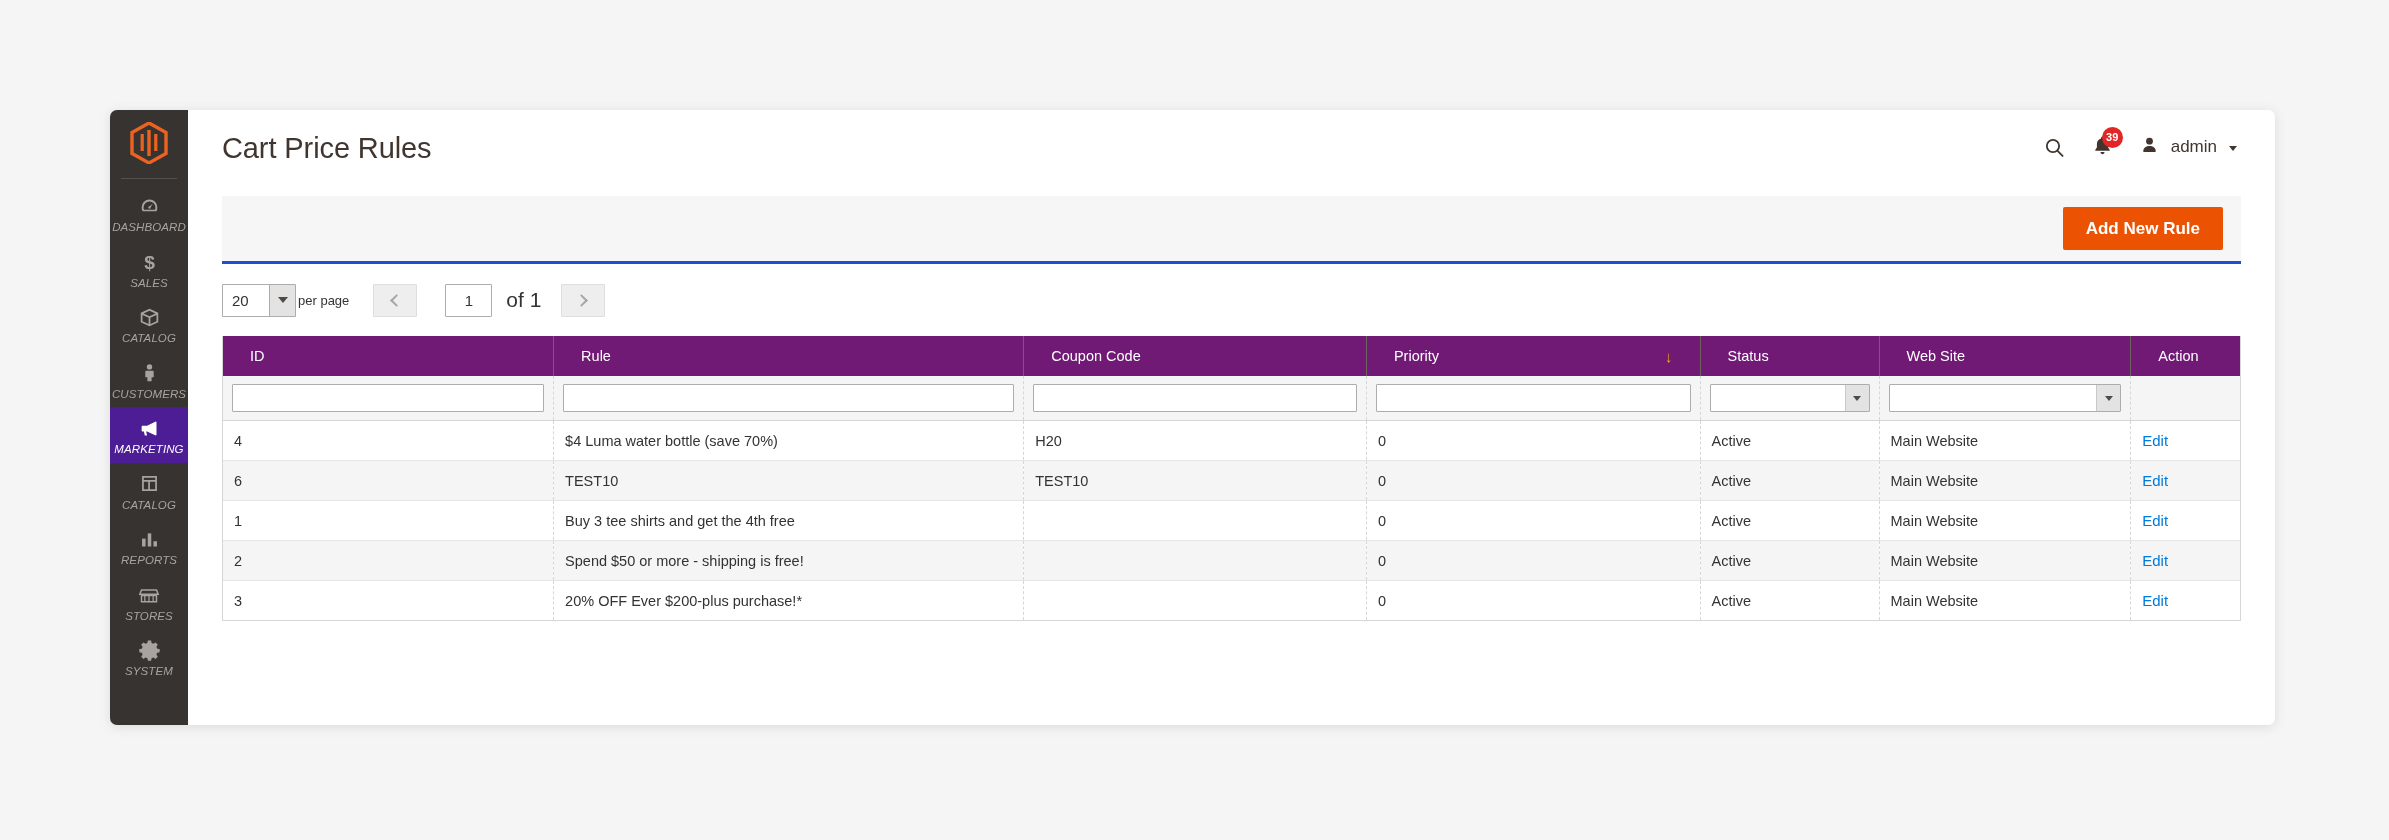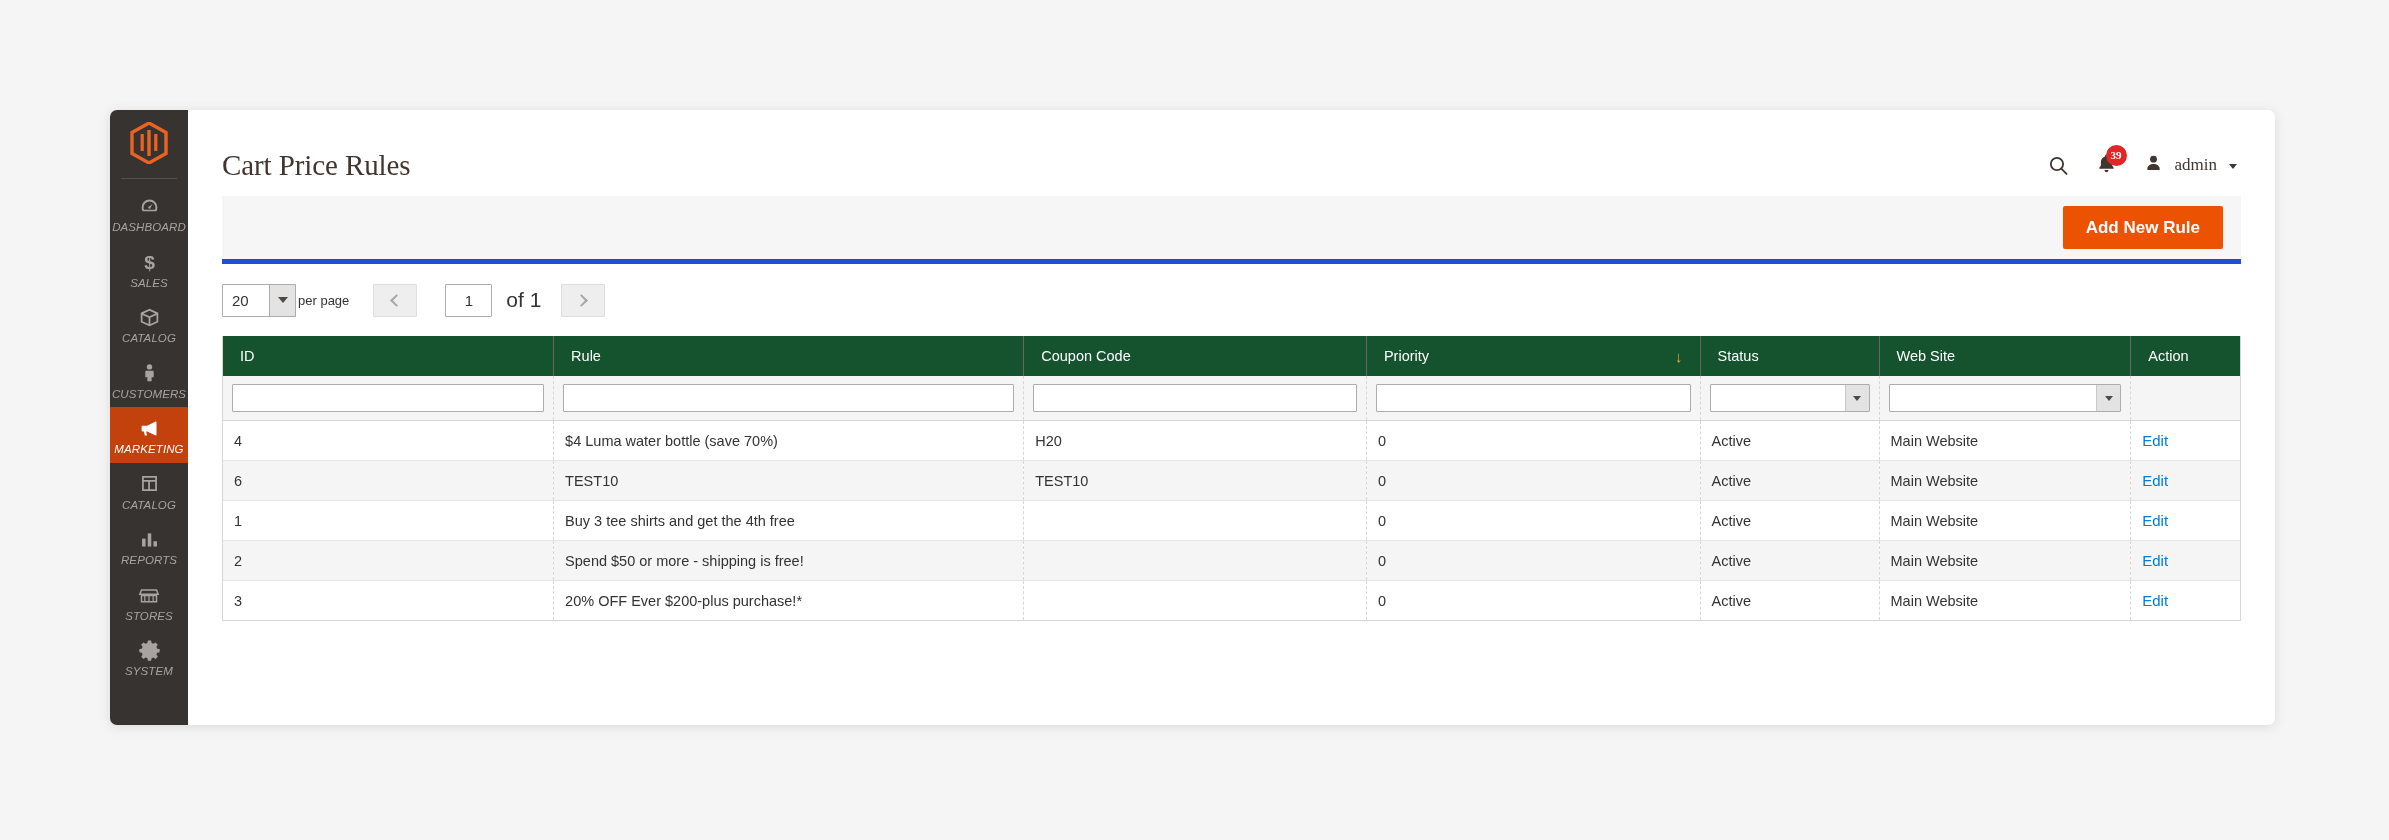--- a/index.html
+++ b/index.html
@@ -61,45 +61,44 @@
   }
   .nav-ico svg { display:block; fill: #a8a3a0; }
   .nav-label {
     font-size: 11.5px;
     letter-spacing: 0.1px;
     color: #a8a3a0;
     white-space: nowrap;
     line-height: 1;
     font-style: italic;
   }
-  .nav-item.active { background: #c2410c; align-items: center; }
+  .nav-item.active { background: #4c1d95; align-items: center; }
   .nav-item.active .nav-label { color: #ffffff; }
   .nav-item.active .nav-ico svg { fill: #ffffff; }
   .nav-item.is-clipped { padding-bottom: 0; }
 
   
   .content {
     flex: 1;
     background: #ffffff;
     border-top-right-radius: 7px;
     border-bottom-right-radius: 7px;
     position: relative;
     overflow: hidden;
     display: flex;
     flex-direction: column;
   }
 
   
   .page-header {
     display: flex;
-    align-items: center;
+    align-items: flex-start;
     justify-content: space-between;
     padding: 24px 38px 0 34px;
     height: 86px;
-    font-family: Liberation Serif, serif;
   }
   .page-title {
     font-size: 29px;
     font-weight: 400;
     color: #41362f;
     letter-spacing: -0.1px;
     line-height: 1;
   }
   .header-right {
     display: flex;
@@ -138,21 +137,21 @@
     border-left: 4.5px solid transparent;
     border-right: 4.5px solid transparent;
     border-top: 5px solid #41362f;
     margin-left: 1px; margin-top: 2px;
   }
 
   
   .page-actions {
     margin: 0 34px;
     background: #f6f6f6;
-    border-bottom: 5px solid #1d4ed8;
+    border-bottom: 3px solid #1d4ed8;
     height: 68px;
     display: flex;
     align-items: center;
     justify-content: flex-end;
     padding-right: 18px;
   }
   .btn-primary {
     background: #eb5202;
     color: #ffffff;
     border: none;
@@ -277,26 +276,26 @@
     border: 1px solid #d6d6d6;
     border-top: none;
     background: #fff;
   }
   table.grid {
     width: 100%;
     border-collapse: collapse;
     table-layout: fixed;
   }
   table.grid thead th {
-    background: #14532d;
+    background: #701a75;
     color: #ffffff;
     font-size: 14.5px;
     font-weight: 400;
     text-align: right;
-    padding: 12px 17px;
+    padding: 12px 27px;
     border-right: 1px solid #6d645e;
     height: 40px;
     position: relative;
     cursor: pointer;
     white-space: nowrap;
   }
   table.grid thead th:last-child { border-right: none; }
   .th-inner { display: flex; align-items: center; justify-content: space-between; }
   .sort-arrow {
     font-size: 15px;

